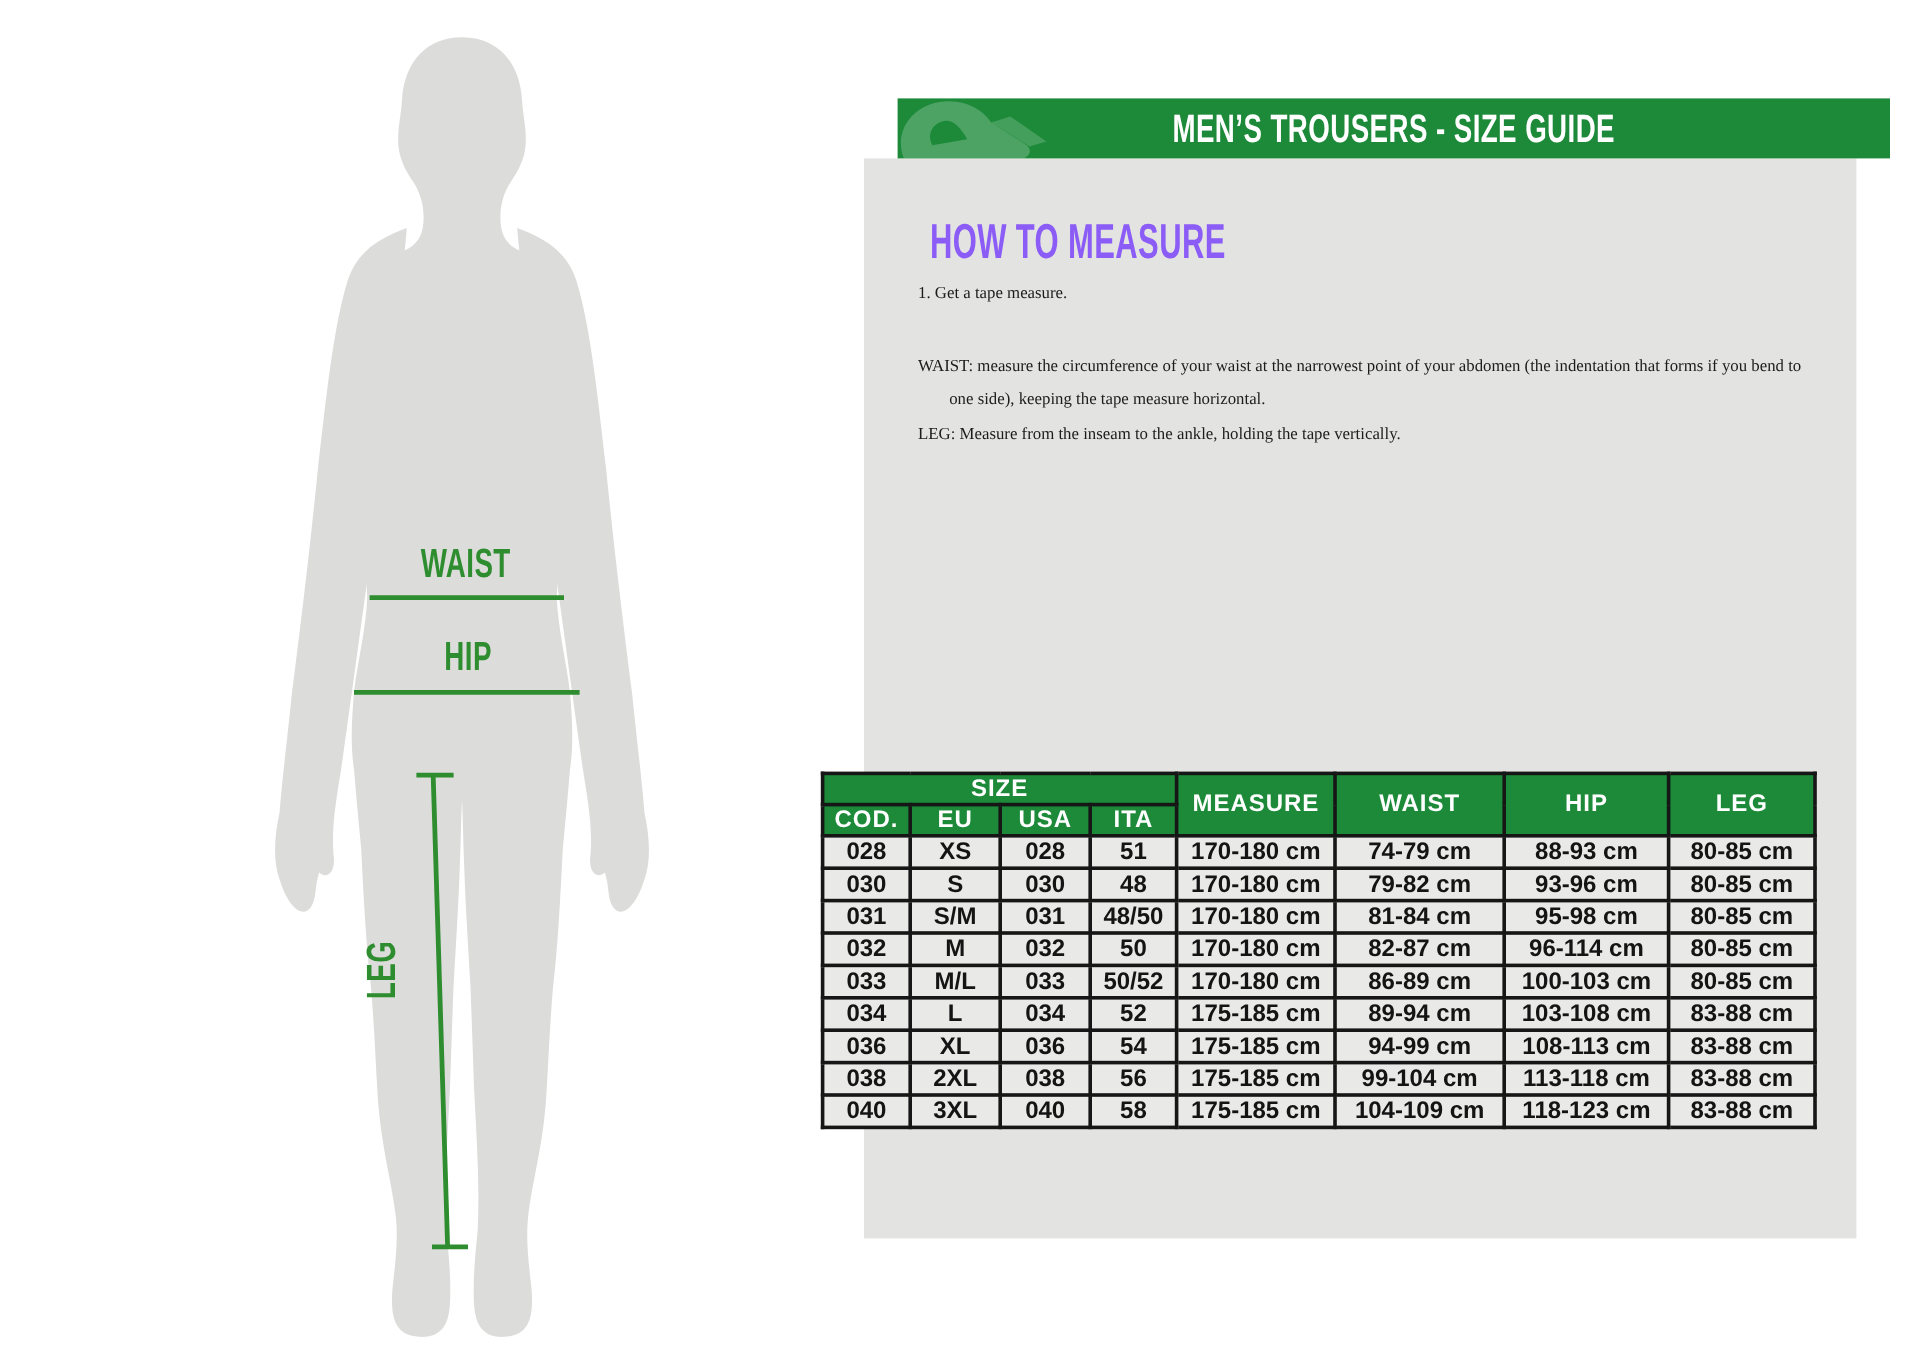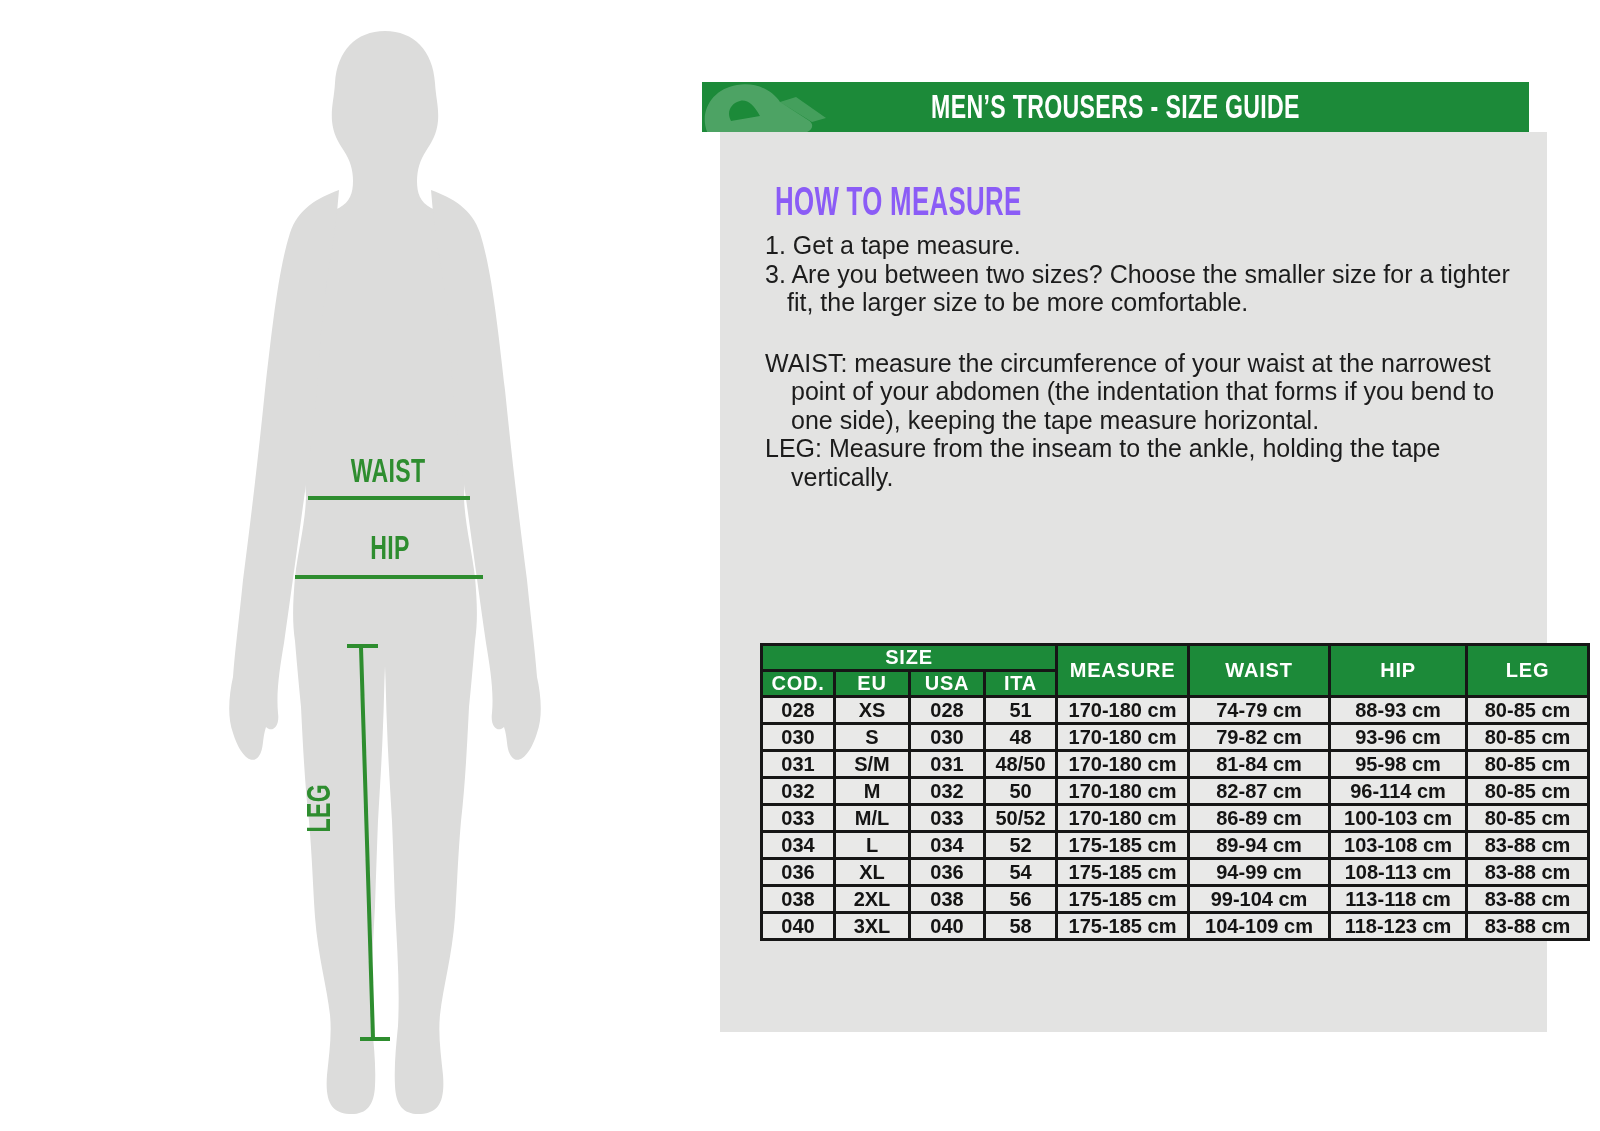--- a/index.html
+++ b/index.html
@@ -19,33 +19,33 @@
   #figure-svg{position:absolute;left:190px;top:25px;width:390px;height:1095px;}
   .measure-label{position:absolute;text-align:center;color:var(--accent-green);font-weight:700;font-size:34px;line-height:36px;}
   .cond{display:inline-block;transform:scaleX(0.68);transform-origin:center;white-space:nowrap;letter-spacing:0.5px;}
   .cond-left{display:inline-block;transform:scaleX(0.63);transform-origin:left center;white-space:nowrap;letter-spacing:0.5px;}
   #waist-label{left:308px;top:452px;width:160px;}
   #hip-label{left:310px;top:529px;width:160px;}
   #leg-label{left:272px;top:791px;width:90px;height:34px;transform:rotate(-90deg);}
 
   
   #panel-bg{position:absolute;left:720px;top:132px;width:827px;height:900px;background:var(--panel-gray);}
-  #panel-header{position:absolute;left:702px;top:82px;width:827px;height:50px;background:var(--header-green);overflow:hidden;}
+  #panel-header{position:absolute;left:748px;top:82px;width:827px;height:50px;background:var(--header-green);overflow:hidden;}
   #panel-title{position:absolute;left:0;top:0;width:100%;height:50px;line-height:50px;text-align:center;color:#ffffff;font-weight:700;font-size:33px;}
   #logo-svg{position:absolute;left:0;top:0;width:132px;height:50px;}
 
   #how-heading{position:absolute;left:775px;top:181px;font-size:41px;line-height:40px;font-weight:700;color:#8b5cf6;}
-  #measure-text{position:absolute;left:765px;top:231px;width:748px;color:var(--text-black);font-size:25px;line-height:28.5px;}
+  #measure-text{position:absolute;left:765px;top:231px;width:748px;color:var(--text-black);font-size:14px;line-height:28.5px;font-family:Liberation Serif, serif;}
   #measure-text p{margin:0;}
   .step{padding-left:22px;text-indent:-22px;}
   .notes{margin-top:32px;}
   .note{padding-left:26px;text-indent:-26px;}
 
   
-  #size-table{position:absolute;left:760px;top:643px;width:827px;border-collapse:collapse;table-layout:fixed;}
+  #size-table{position:absolute;left:684px;top:643px;width:827px;border-collapse:collapse;table-layout:fixed;}
   #size-table td,#size-table th{border:3px solid var(--border-black);text-align:center;vertical-align:middle;font-weight:700;}
   #size-table th{background:var(--header-green);color:#ffffff;font-size:20px;letter-spacing:0.8px;}
   #size-table td{background:var(--cell-gray);color:#141414;font-size:20px;}
   th.size-group{height:26px;}
   th.sub-head{height:25px;font-size:19px;}
   #size-table tbody td{height:27px;}
 </style>
 </head>
 <body>
 
@@ -80,21 +80,20 @@
            M38,19 C29,21 24,30 29,39 L58,34 C52,23 45,17 38,19 Z"></path>
       <path fill="rgba(255,255,255,0.18)" d="M78,20 L110,40 L124,36 L94,15 Z"></path>
     </svg>
     <div id="panel-title"><span class="cond" style="transform:scaleX(0.70);">MEN’S TROUSERS - SIZE GUIDE</span></div>
   </div>
 
   <div id="how-heading"><span class="cond-left">HOW TO MEASURE</span></div>
 
   <div id="measure-text">
     <p class="step">1. Get a tape measure.</p>
-    <p class="step">3. Are you between two sizes? Choose the smaller size for a tighter fit, the larger size to be more comfortable.</p>
     <div class="notes">
       <p class="note">WAIST: measure the circumference of your waist at the narrowest point of your abdomen (the indentation that forms if you bend to one side), keeping the tape measure horizontal.</p>
       <p class="note">LEG: Measure from the inseam to the ankle, holding the tape vertically.</p>
     </div>
   </div>
 
   <table id="size-table">
     <colgroup>
       <col style="width:73px">
         <col style="width:75px">

